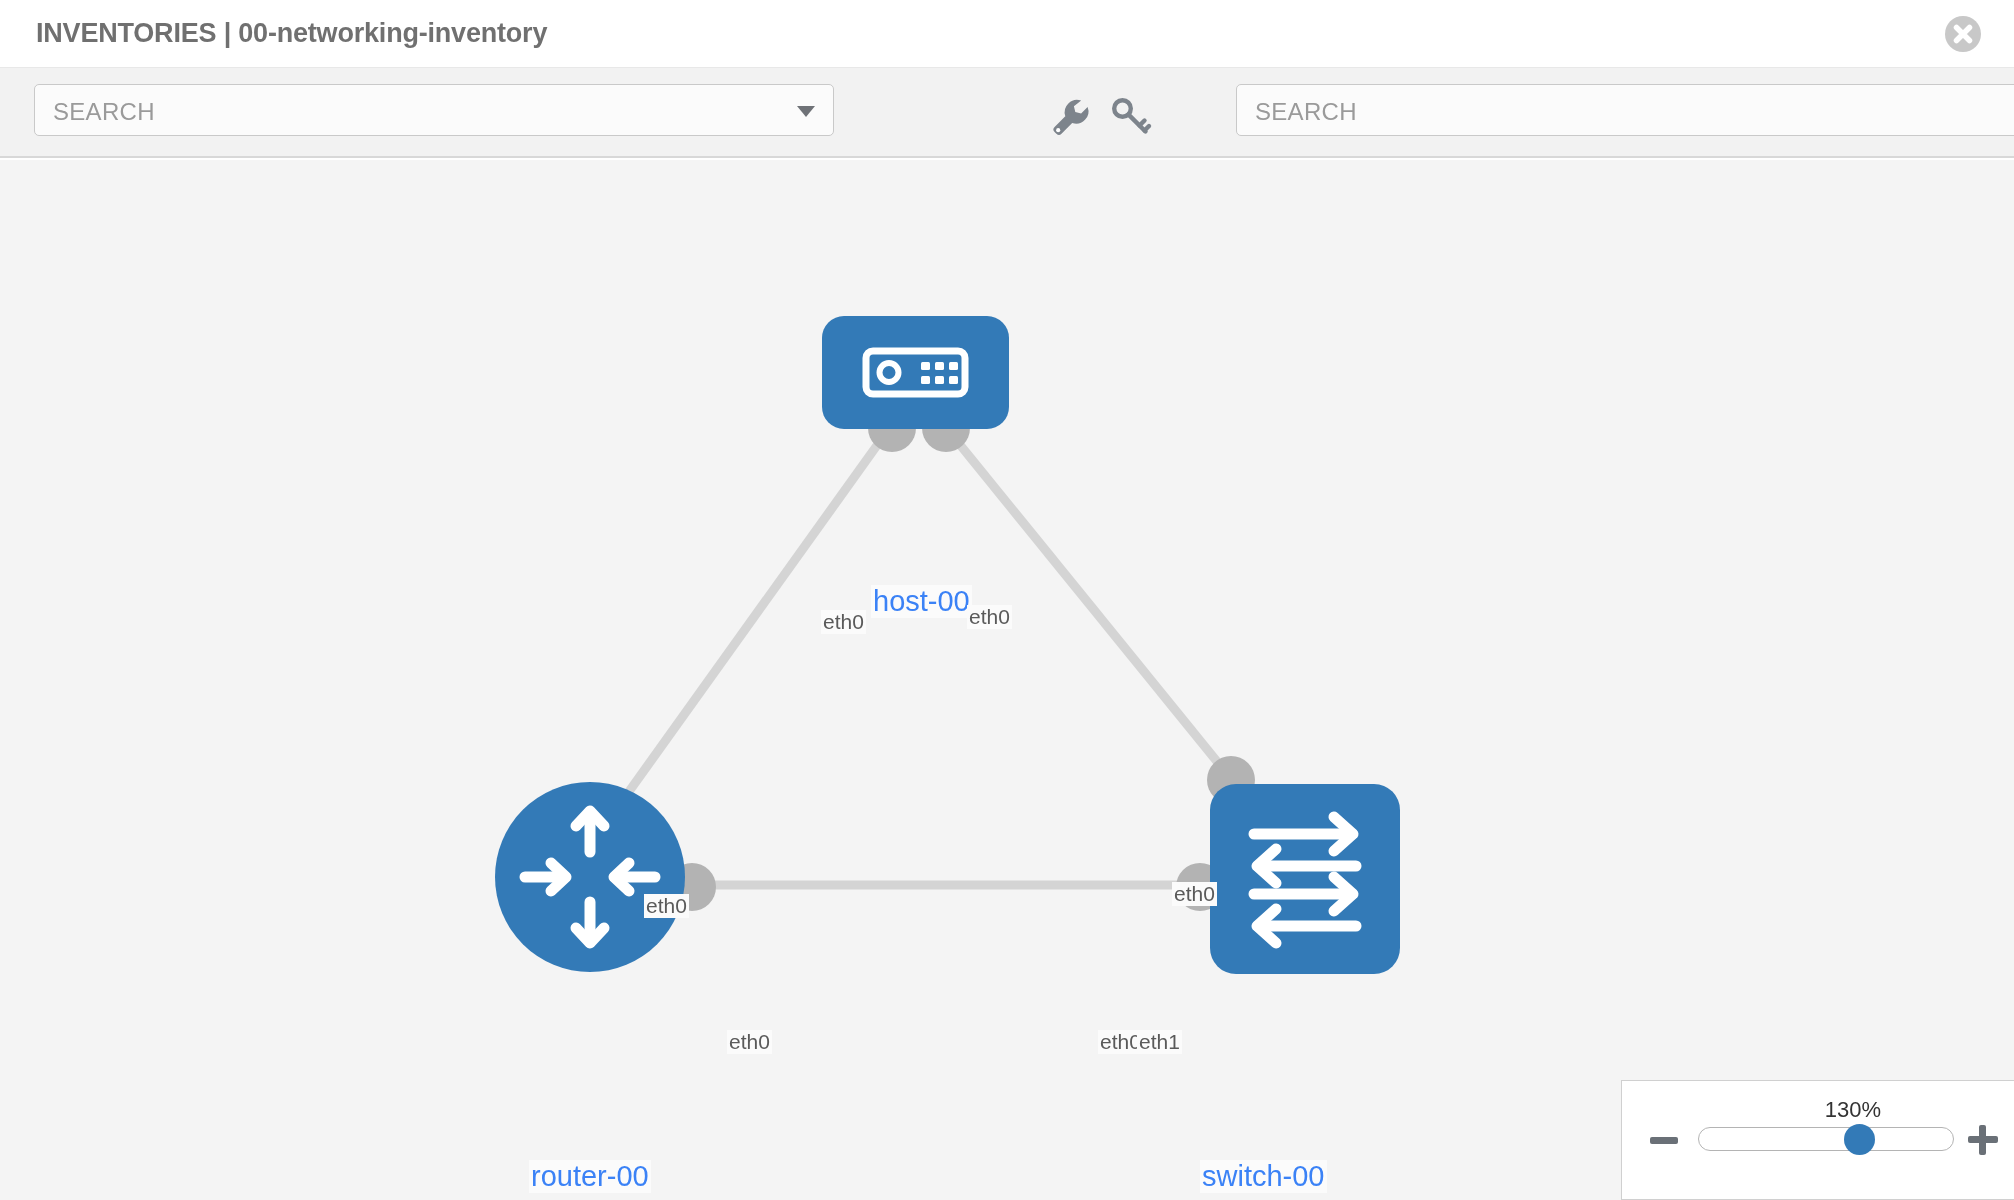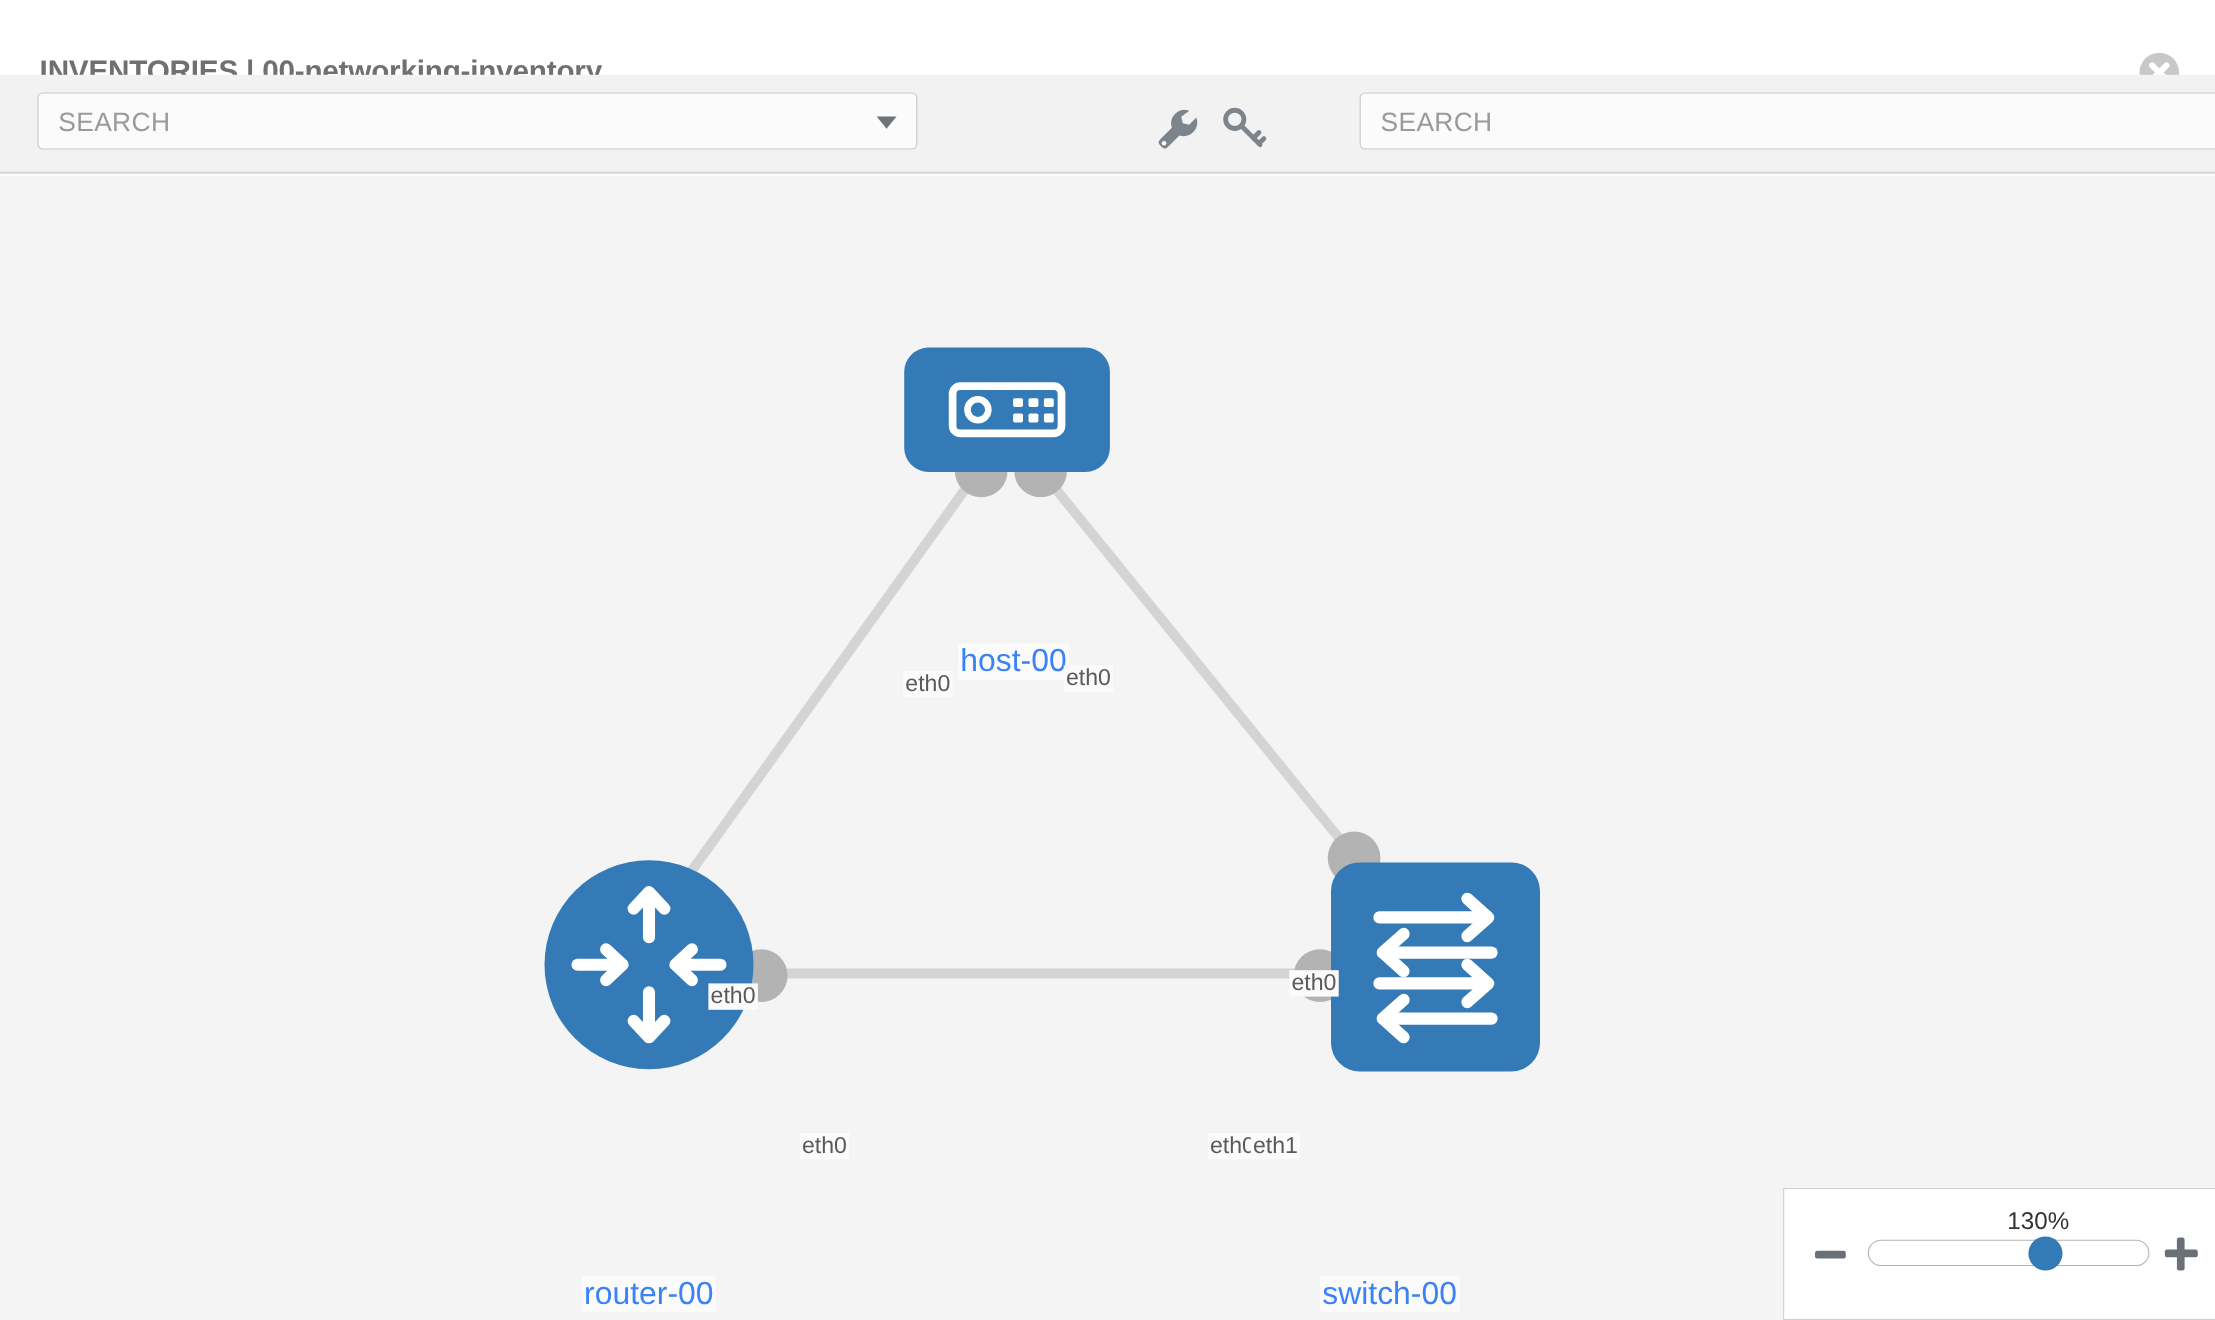--- a/index.html
+++ b/index.html
@@ -17,21 +17,20 @@
 
   
   #header {
     position: absolute;
     left: 0; top: 0;
     width: 2014px;
     height: 68px;
     background: #ffffff;
     border-bottom: 1px solid #e8e8e8;
     box-sizing: border-box;
-    margin-top: 32px;
   }
   #page-title {
     position: absolute;
     left: 36px;
     top: 18px;
     font-size: 27px;
     font-weight: bold;
     color: #707070;
     letter-spacing: -0.2px;
     white-space: nowrap;

